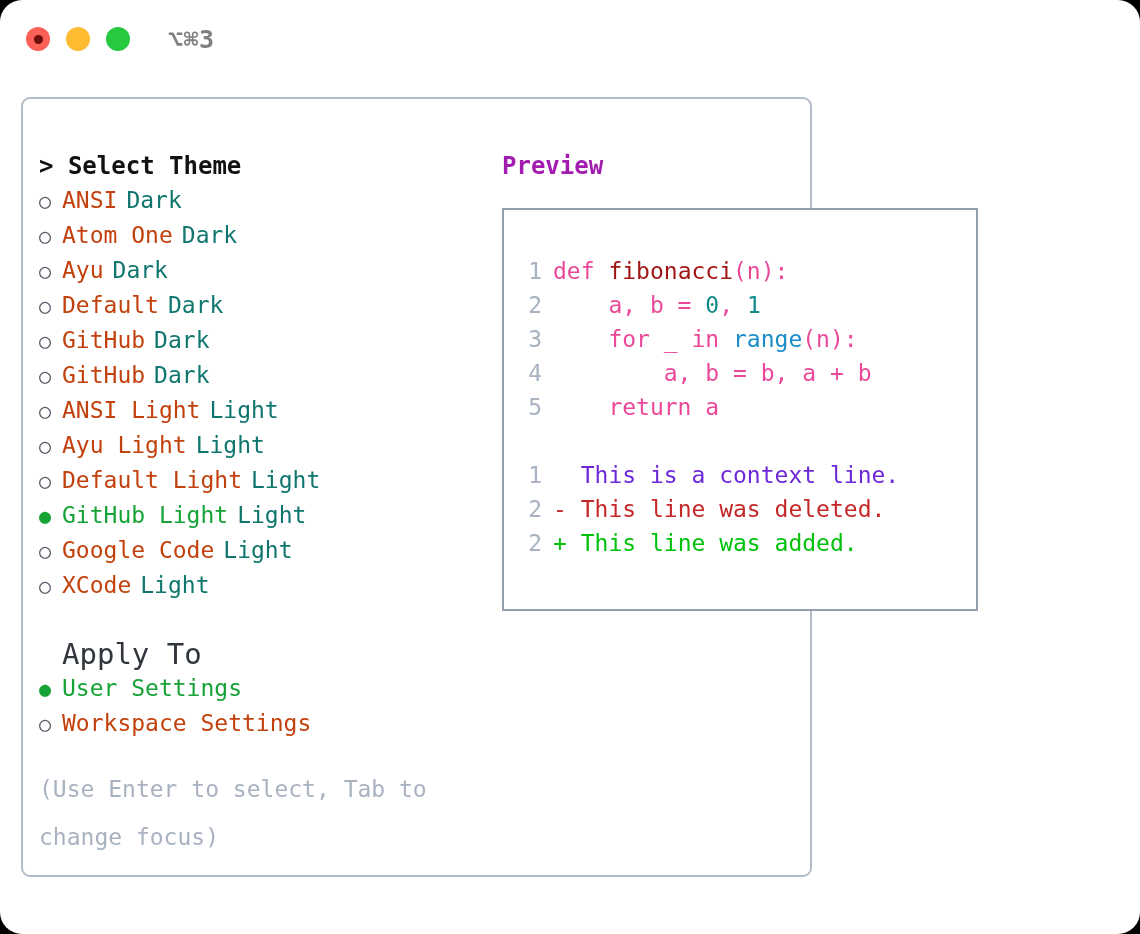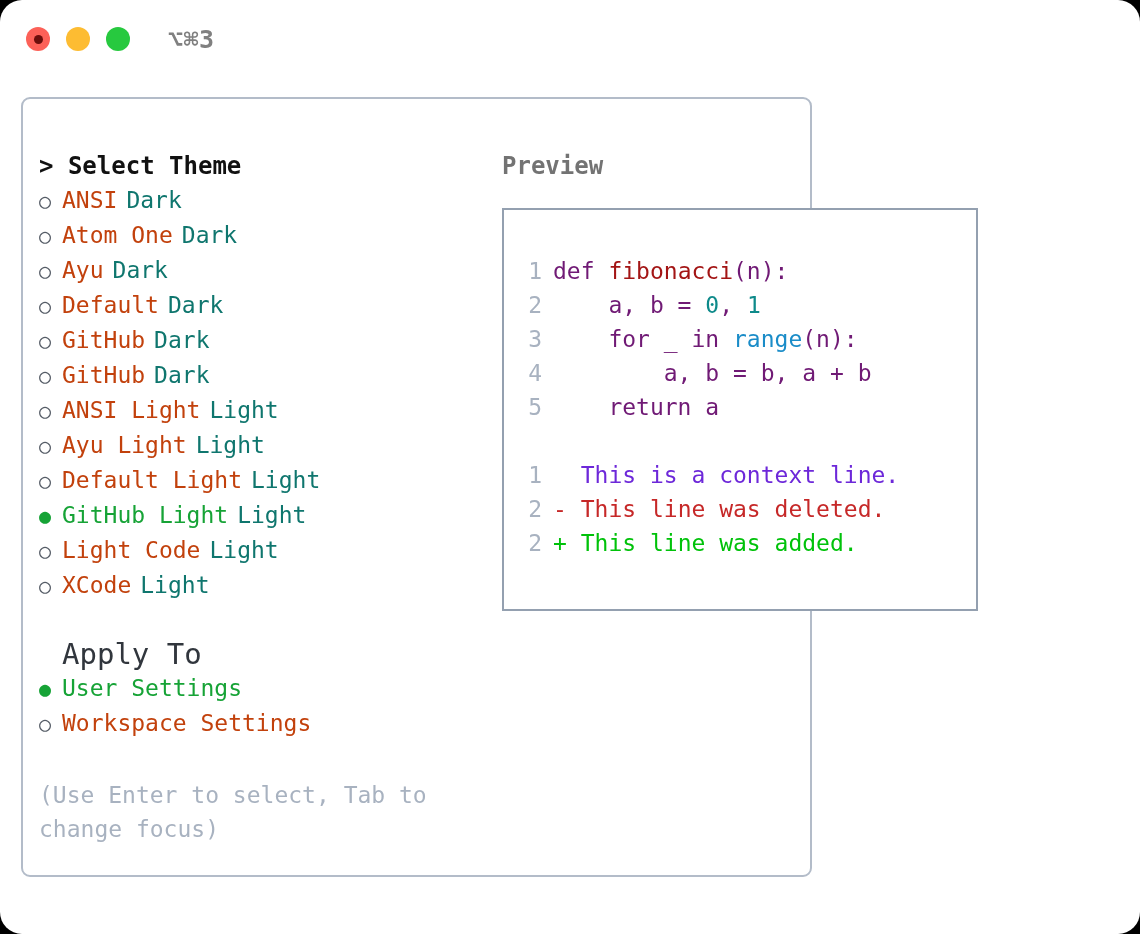--- a/index.html
+++ b/index.html
@@ -140,39 +140,39 @@
 
   .section-header {
     font-size: 29px;
     line-height: 34px;
     color: #31363d;
     padding-left: 23px;
     white-space: pre;
   }
 
   .hint {
-    margin-top: 37px;
+    margin-top: 24px;
     font-size: 23px;
-    line-height: 34px;
+    line-height: 48px;
     color: #a8b2c0;
     width: 410px;
     white-space: pre-wrap;
   }
 
   
   .right-col {
     position: absolute;
     left: 479px;
     top: 50px;
     width: 490px;
   }
   .preview-title {
     font-size: 24px;
     font-weight: bold;
-    color: #737373;
+    color: #a21caf;
     line-height: 34px;
     white-space: pre;
   }
   .preview-box {
     margin-top: 25px;
     width: 476px;
     height: 403px;
     border: 2px solid #94a0b0;
     box-sizing: border-box;
     background: #ffffff;
@@ -186,21 +186,21 @@
     white-space: pre;
     padding-left: 12px;
   }
   .lineno {
     width: 26px;
     flex: 0 0 26px;
     text-align: right;
     color: #a8b2c0;
     margin-right: 11px;
   }
-  .code-text { color: #701a75; }
+  .code-text { color: #ec4899; }
 
   .tok-fn   { color: #a31515; }
   .tok-num  { color: #0e8a8a; }
   .tok-call { color: #1a8cc8; }
 
   .blank-line { height: 34px; }
 
   .diff-ctx  { color: #6d28d9; }
   .diff-del  { color: #c62828; }
   .diff-add  { color: #00c20a; }
@@ -230,21 +230,21 @@
             <div class="row"><span class="marker">○</span><span class="row-label">ANSI</span><span class="row-cat">Dark</span></div>
             <div class="row"><span class="marker">○</span><span class="row-label">Atom One</span><span class="row-cat">Dark</span></div>
             <div class="row"><span class="marker">○</span><span class="row-label">Ayu</span><span class="row-cat">Dark</span></div>
             <div class="row"><span class="marker">○</span><span class="row-label">Default</span><span class="row-cat">Dark</span></div>
             <div class="row"><span class="marker">○</span><span class="row-label">GitHub</span><span class="row-cat">Dark</span></div>
             <div class="row"><span class="marker">○</span><span class="row-label">GitHub</span><span class="row-cat">Dark</span></div>
             <div class="row"><span class="marker">○</span><span class="row-label">ANSI Light</span><span class="row-cat">Light</span></div>
             <div class="row"><span class="marker">○</span><span class="row-label">Ayu Light</span><span class="row-cat">Light</span></div>
             <div class="row"><span class="marker">○</span><span class="row-label">Default Light</span><span class="row-cat">Light</span></div>
             <div class="row selected"><span class="marker sel">●</span><span class="row-label">GitHub Light</span><span class="row-cat">Light</span></div>
-            <div class="row"><span class="marker">○</span><span class="row-label">Light Code</span><span class="row-cat">Light</span></div>
+            <div class="row"><span class="marker">○</span><span class="row-label">Google Code</span><span class="row-cat">Light</span></div>
             <div class="row"><span class="marker">○</span><span class="row-label">XCode</span><span class="row-cat">Light</span></div>
           </div>
 
         <div class="section-gap"></div>
 
         <div class="section-header">Apply To</div>
 
         <div id="apply-list">
             <div class="row selected"><span class="marker sel">●</span><span class="row-label">User Settings</span></div>
             <div class="row"><span class="marker">○</span><span class="row-label">Workspace Settings</span></div>

